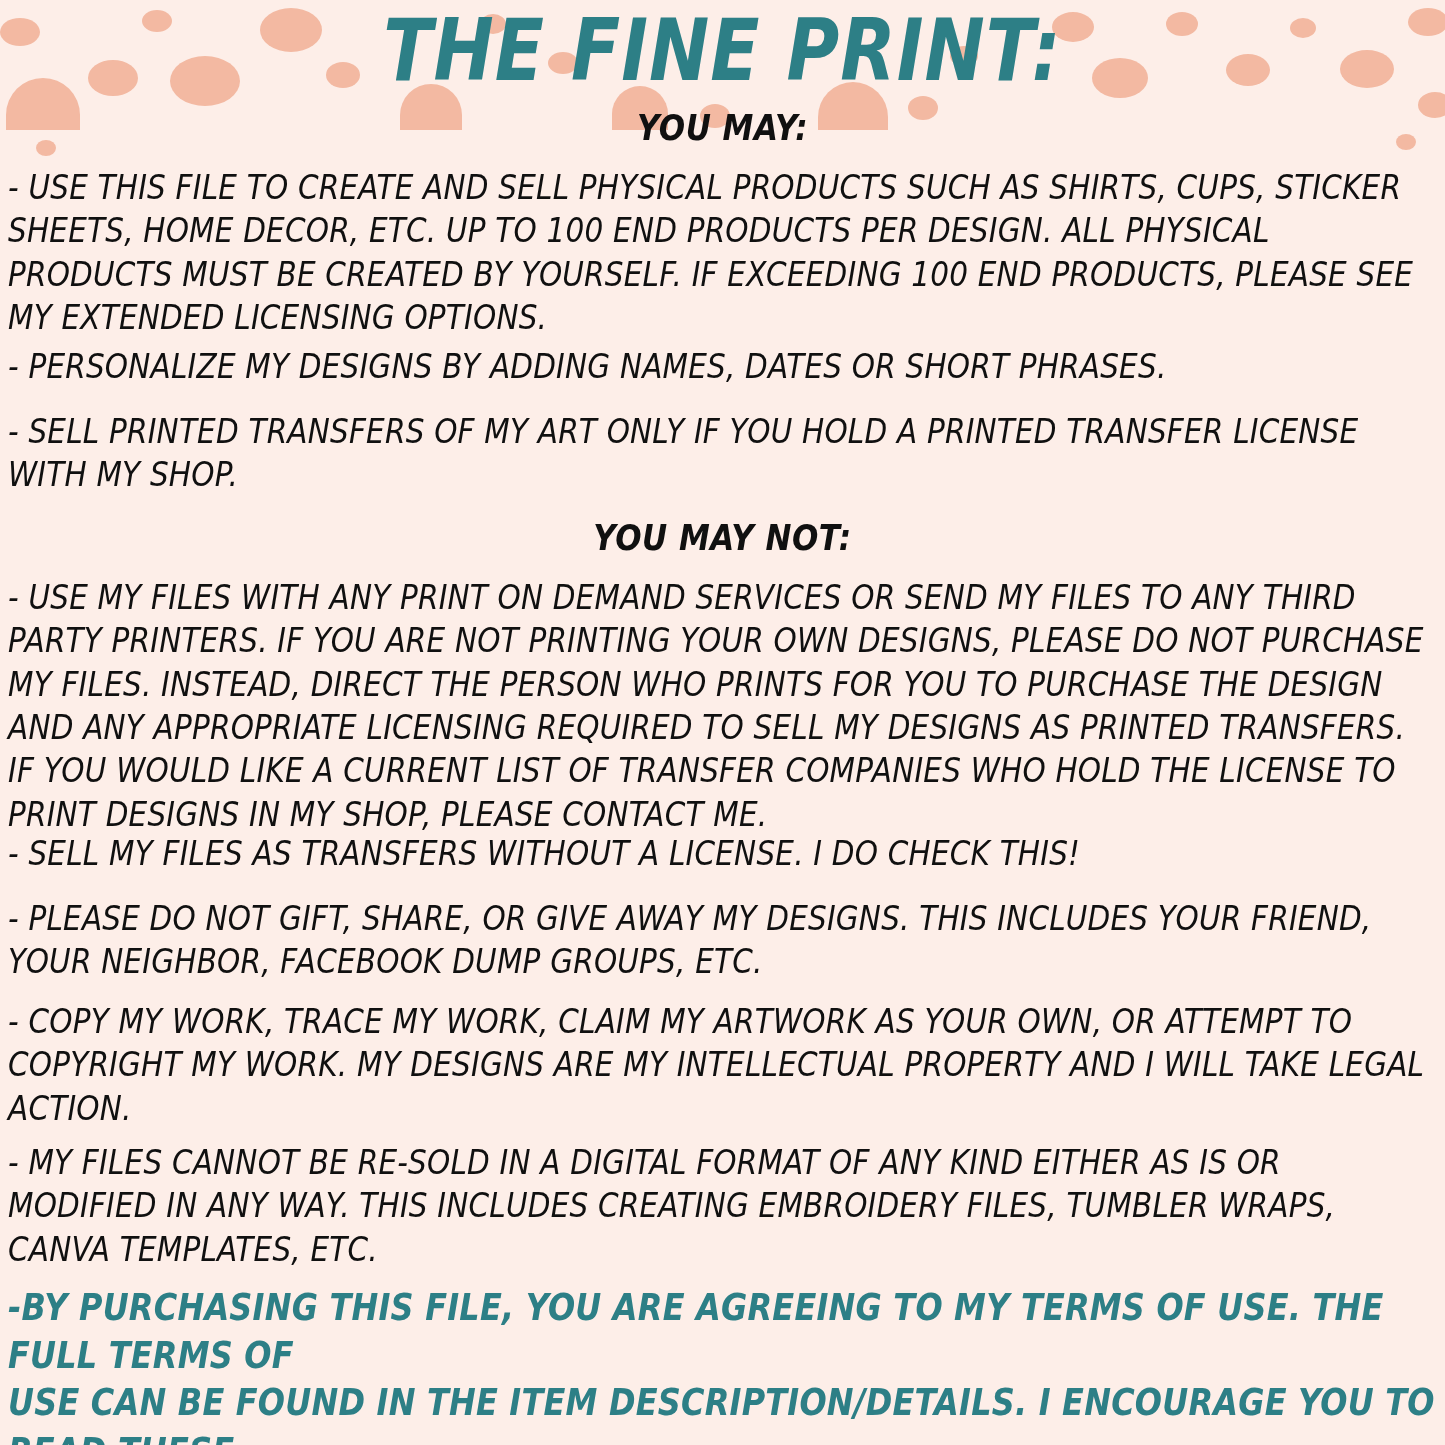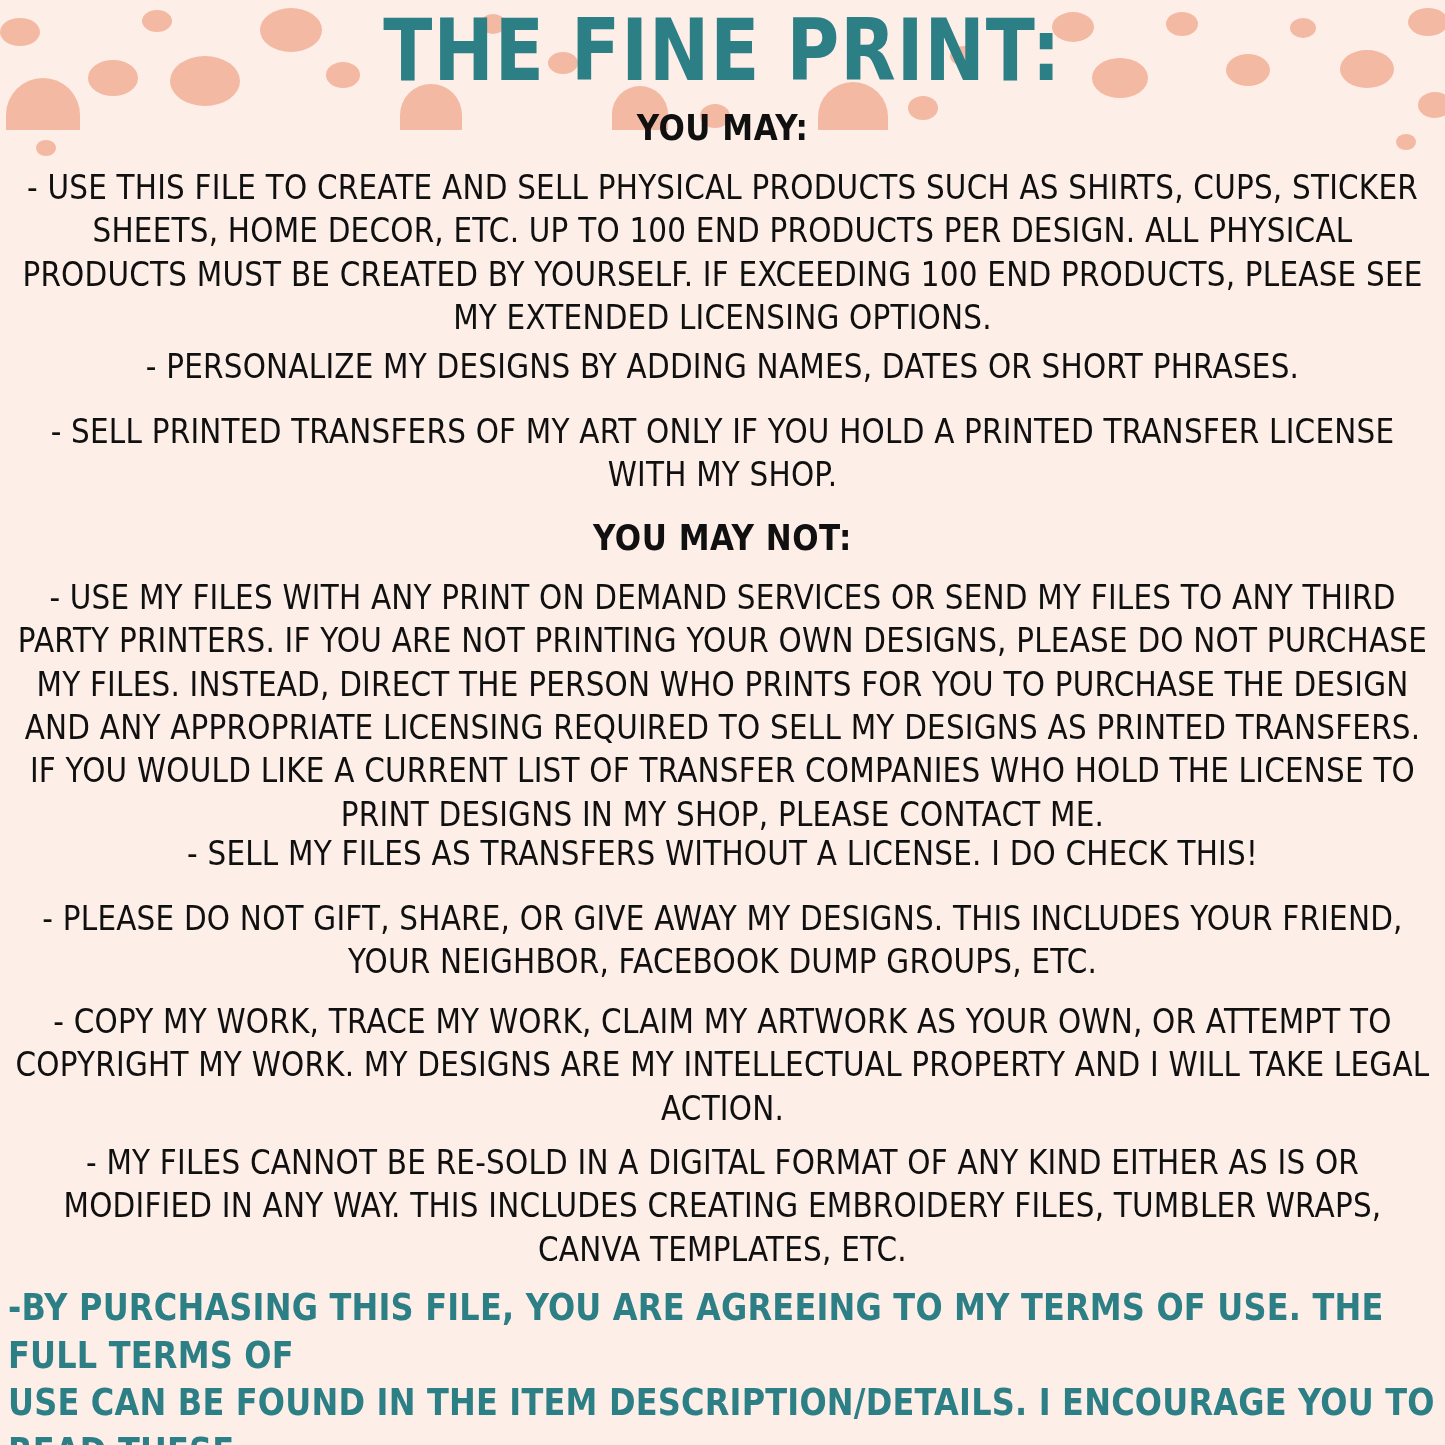--- a/index.html
+++ b/index.html
@@ -13,20 +13,21 @@
     font-family: "DejaVu Sans", sans-serif;
     overflow: hidden;
   }
   .page {
     position: relative;
     width: 1445px;
     height: 1445px;
     background: #fdeee8;
     box-sizing: border-box;
     overflow: hidden;
+    font-style: italic;
   }
   
   .dots {
     position: absolute;
     left: 0;
     top: 0;
     width: 1445px;
     height: 240px;
     pointer-events: none;
   }
@@ -81,21 +82,20 @@
     margin: 0 0 26px 0;
     transform: scaleY(1.13);
     transform-origin: left top;
     font-weight: 500;
   }
   p.item:last-child {
     margin-bottom: 0;
   }
   .block {
     margin-top: 20px;
-    text-align: center;
   }
   .footer {
     color: #2d7f86;
     font-weight: bold;
     font-size: 32px;
     line-height: 1.32;
     letter-spacing: 0.2px;
     text-transform: uppercase;
     text-align: center;
     margin-top: 42px;

